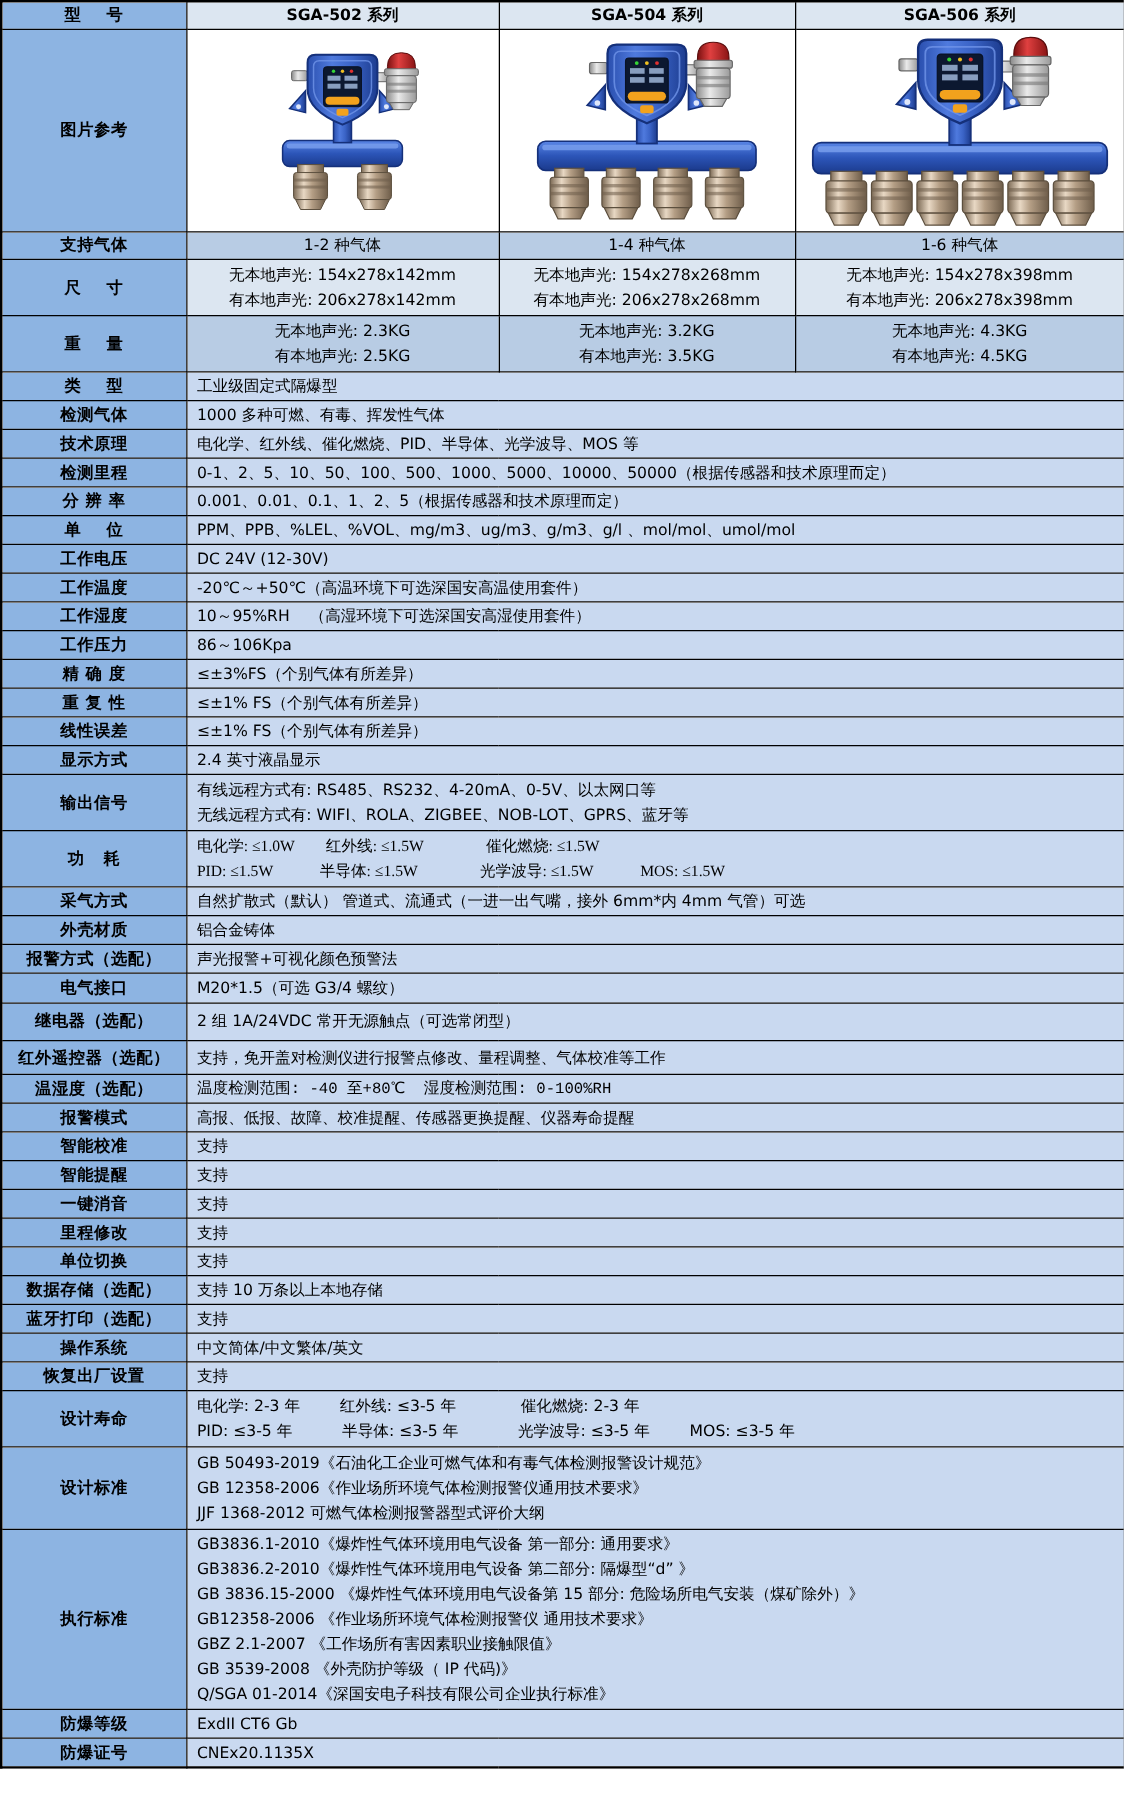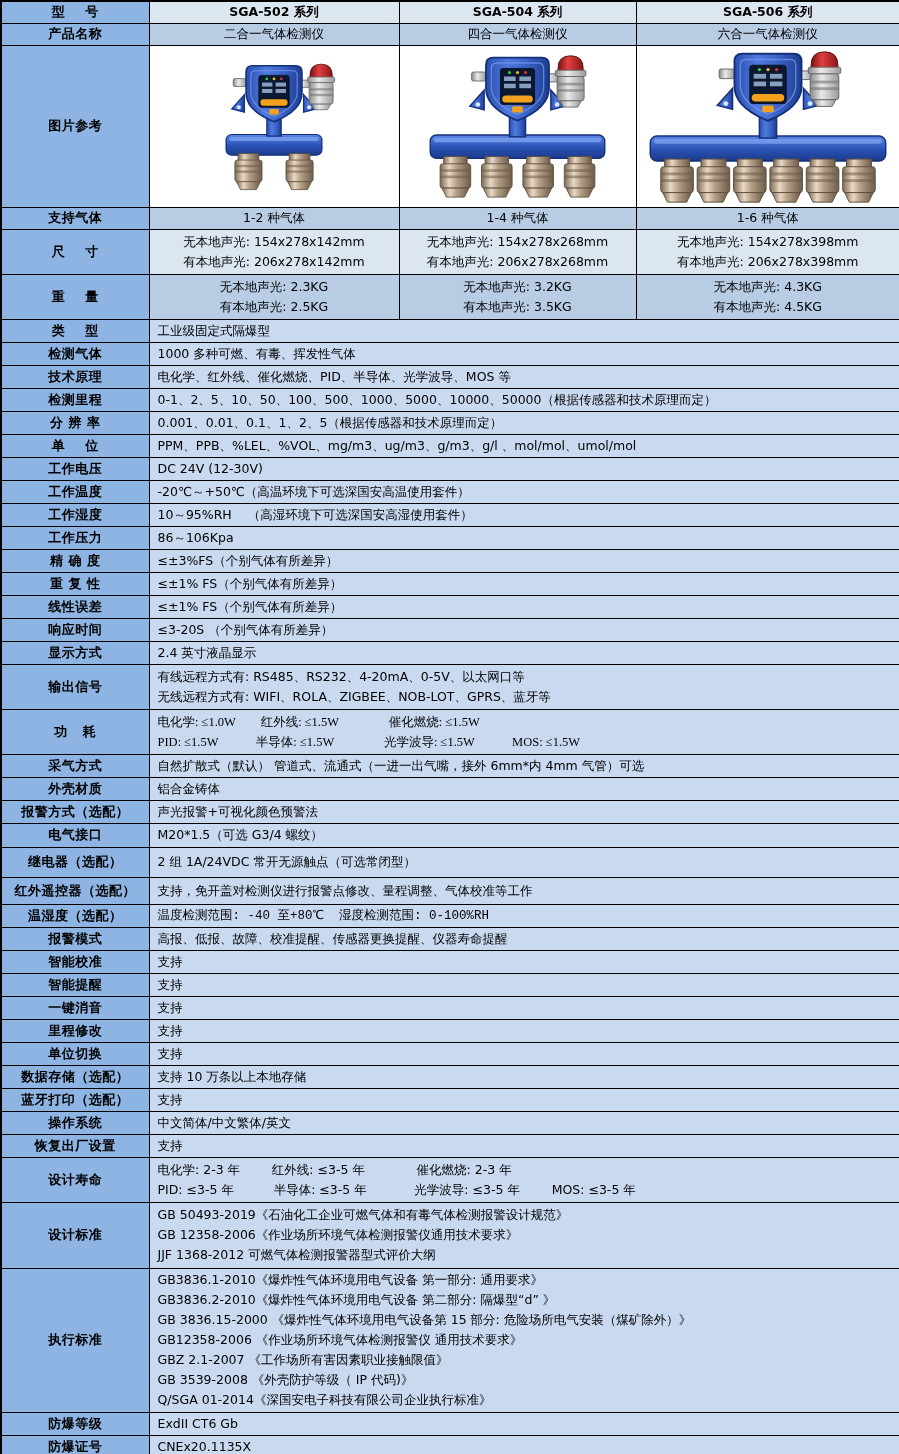--- a/index.html
+++ b/index.html
@@ -43,26 +43,20 @@
         <col style="width:250px">
         <col style="width:237px">
         <col style="width:264px">
     </colgroup>
     <tbody>
         <tr style="height: 22px;">
           <td class="label-cell">型    号</td>
           <td class="val center shade-top bold">SGA-502 系列</td>
           <td class="val center shade-top bold">SGA-504 系列</td>
           <td class="val center shade-top bold">SGA-506 系列</td>
-        </tr>
-        <tr style="height: 22px;">
-          <td class="label-cell">产品名称</td>
-          <td class="val center shade-mid">二合一气体检测仪</td>
-          <td class="val center shade-mid">四合一气体检测仪</td>
-          <td class="val center shade-mid">六合一气体检测仪</td>
         </tr>
         <tr style="height: 124px;">
           <td class="label-cell">图片参考</td>
           <td class="img-cell"><svg viewBox="0 0 250 164" width="200" height="131">
               <defs>
     <linearGradient id="blue-0" x1="0" y1="0" x2="1" y2="0">
       <stop offset="0" stop-color="#2a4fae"></stop>
                   <stop offset="0.35" stop-color="#4f7ade"></stop>
       <stop offset="0.65" stop-color="#3a63c6"></stop>
                   <stop offset="1" stop-color="#1d3c8f"></stop>
@@ -402,26 +396,20 @@
             <div class="line">≤±1% FS（个别气体有所差异）</div>
           </td>
         </tr>
         <tr>
           <td class="label-cell">线性误差</td>
           <td colspan="3" class="val">
             <div class="line">≤±1% FS（个别气体有所差异）</div>
           </td>
         </tr>
         <tr>
-          <td class="label-cell">响应时间</td>
-          <td colspan="3" class="val">
-            <div class="line">≤3-20S （个别气体有所差异）</div>
-          </td>
-        </tr>
-        <tr>
           <td class="label-cell">显示方式</td>
           <td colspan="3" class="val">
             <div class="line">2.4 英寸液晶显示</div>
           </td>
         </tr>
         <tr style="height: 45px;">
           <td class="label-cell">输出信号</td>
           <td colspan="3" class="val">
             <div class="line">有线远程方式有: RS485、RS232、4-20mA、0-5V、以太网口等</div>
             <div class="line">无线远程方式有: WIFI、ROLA、ZIGBEE、NOB-LOT、GPRS、蓝牙等</div>

